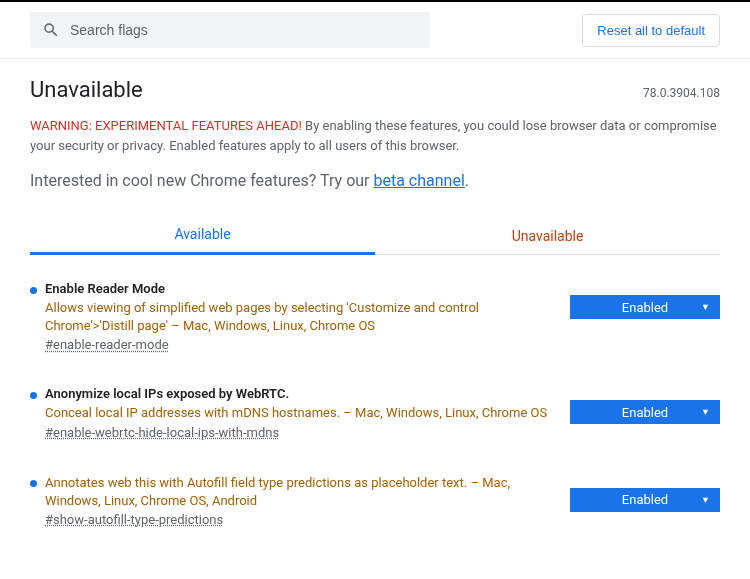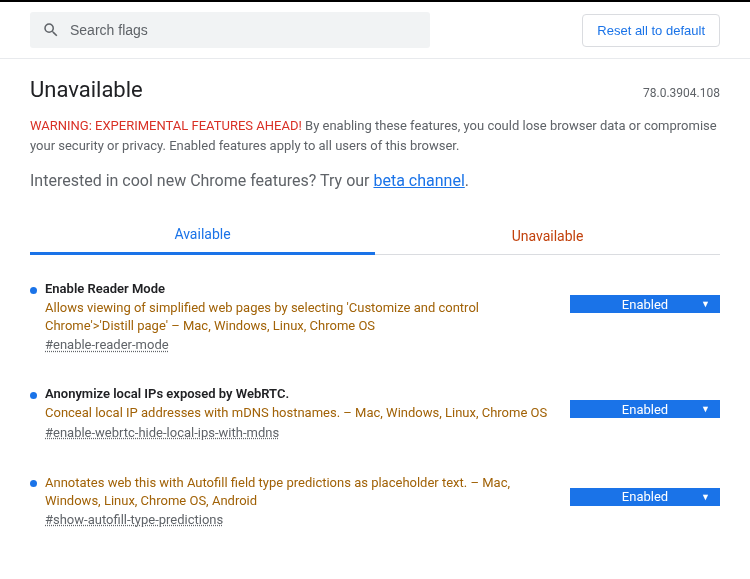--- a/index.html
+++ b/index.html
@@ -143,21 +143,21 @@
     }
     .flag-anchor {
       font-size: 13px;
       color: #5f6368;
       text-decoration: underline dotted;
       cursor: pointer;
       display: inline-block;
     }
     .flag-select {
       width: 150px;
-      height: 18px;
+      height: 24px;
       background: #1a73e8;
       color: #fff;
       border: none;
       font-size: 13px;
       display: flex;
       align-items: center;
       justify-content: center;
       position: relative;
       cursor: pointer;
       margin-top: 14px;

